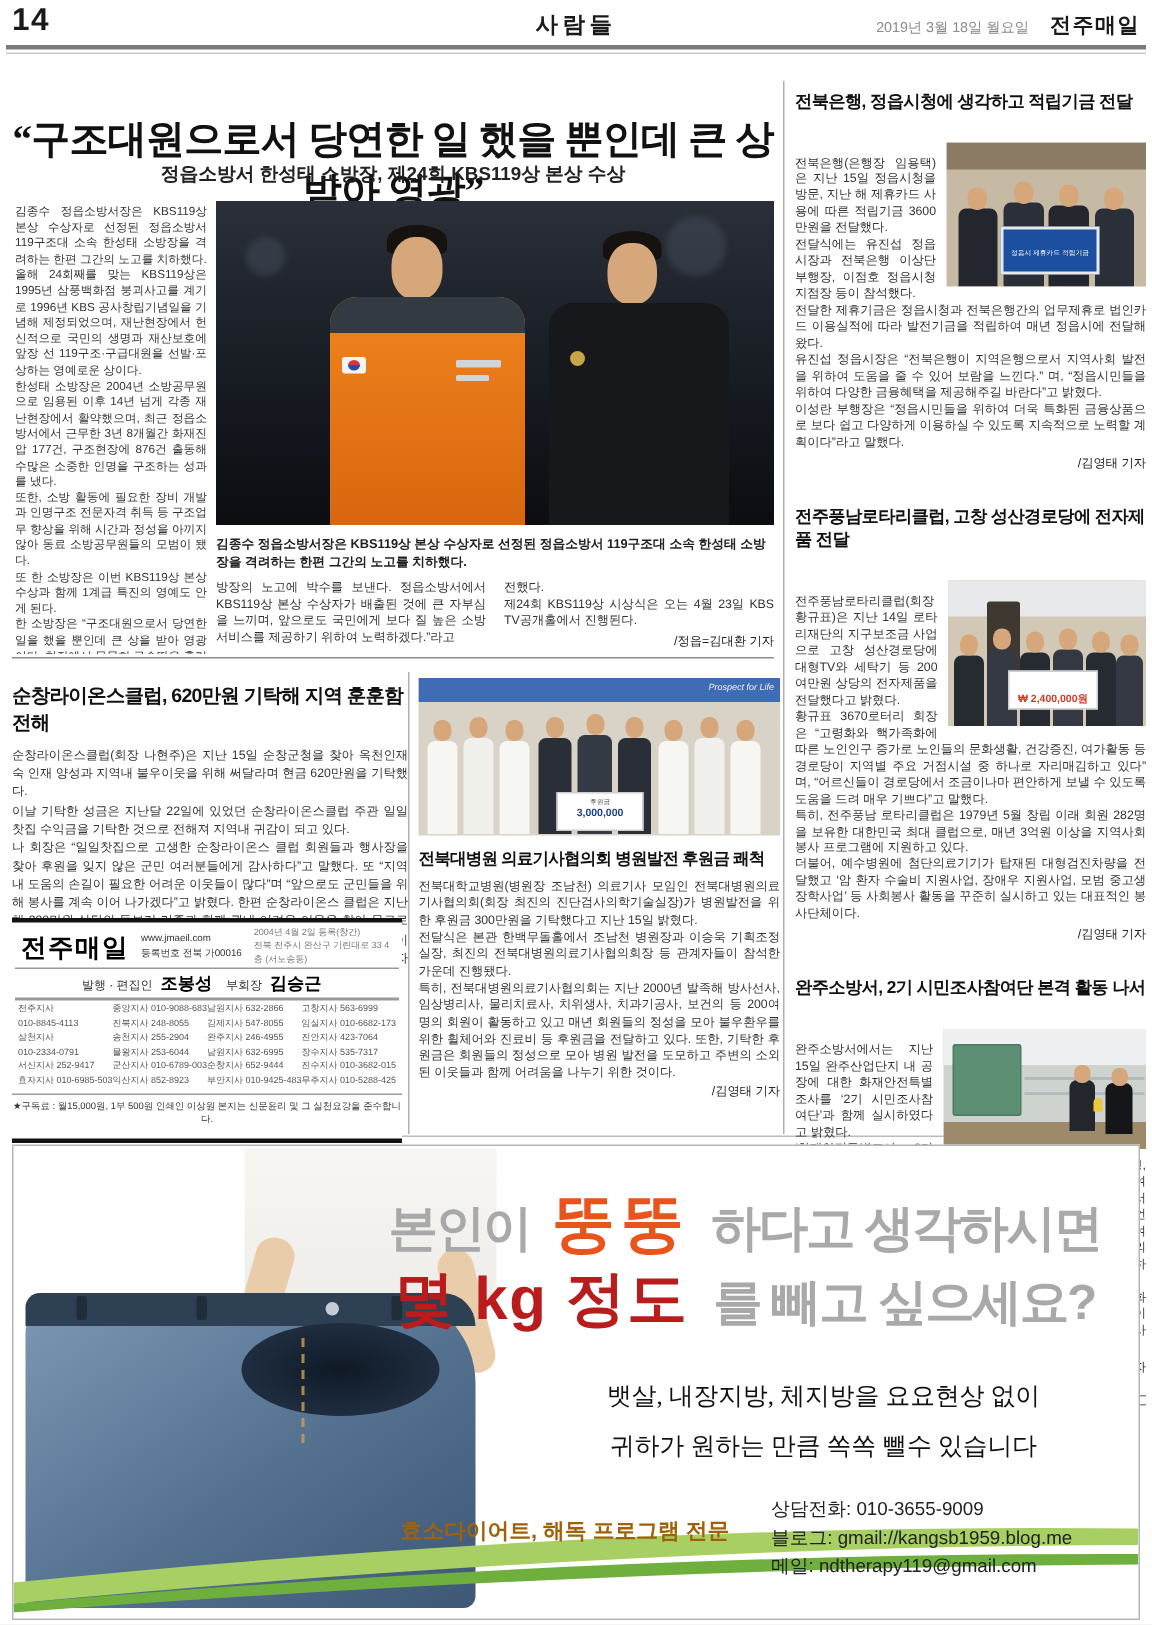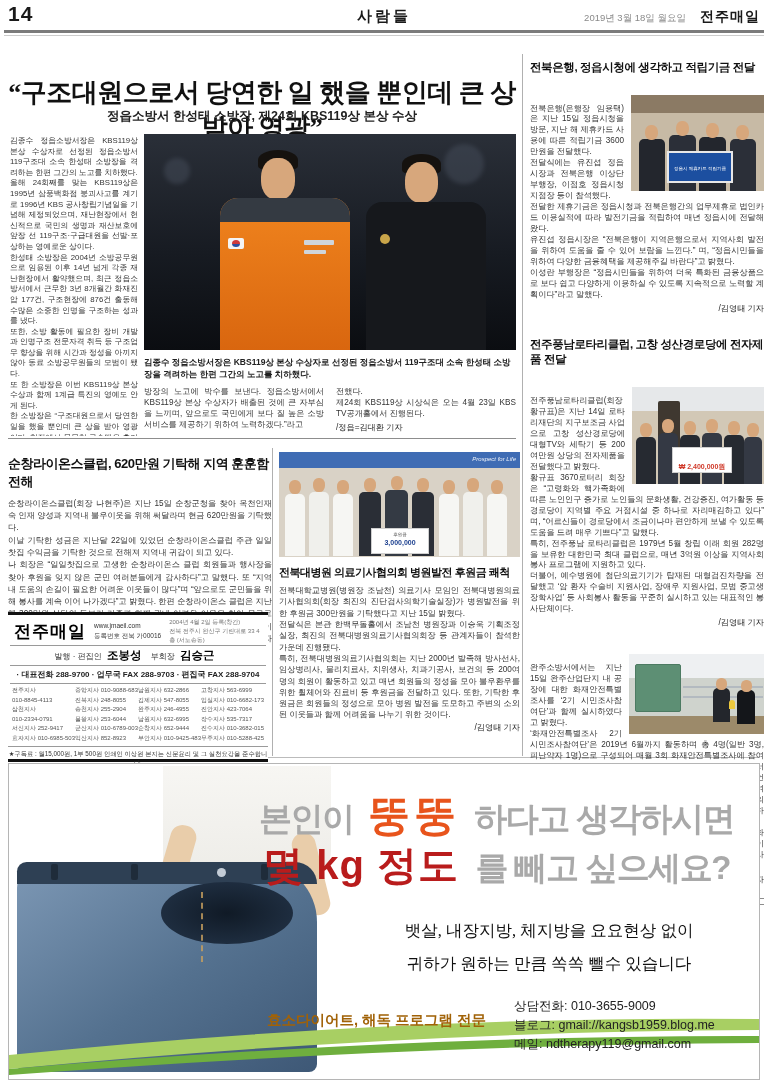--- a/index.html
+++ b/index.html
@@ -19,21 +19,21 @@
   
   .main-article{left:8px;top:50px;width:508px;height:388px;}
   .ma-headline{position:absolute;left:0;top:8px;width:100%;text-align:center;
      font-family:"Liberation Serif","DejaVu Serif",serif;font-weight:700;font-size:26px;letter-spacing:-0.5px;color:#111;}
   .ma-subhead{position:absolute;left:0;top:58px;width:100%;text-align:center;font-size:12.5px;font-weight:bold;color:#222;}
   .ma-leftcol{position:absolute;left:2px;top:86px;width:128px;height:300px;overflow:hidden;
      font-size:7.8px;line-height:1.36;color:#333;}
   .ma-caption{position:absolute;left:136px;top:306px;width:372px;font-size:8.5px;font-weight:600;line-height:1.45;color:#222;}
   .ma-bcol1{position:absolute;left:136px;top:336px;width:180px;font-size:8.2px;line-height:1.35;color:#333;}
   .ma-bcol2{position:absolute;left:328px;top:336px;width:180px;font-size:8.2px;line-height:1.35;color:#333;}
-  .ma-byline{text-align:left;margin-top:3px;font-size:8.2px;color:#222;}
+  .ma-byline{text-align:right;margin-top:3px;font-size:8.2px;color:#222;}
   .ma-bottom-rule{left:8px;top:438px;width:508px;border-top:1px solid #8d8d8d;}
 
   
   .scene{position:relative;overflow:hidden;}
   .main-photo{position:absolute;left:136px;top:84px;width:372px;height:216px;
      background:linear-gradient(180deg,#2a2f38 0%,#171b22 55%,#0b0d11 100%);}
   .bokeh{position:absolute;border-radius:50%;background:#4a5260;opacity:.45;filter:blur(2px);}
   .head{position:absolute;background:#d7a77c;border-radius:45%;}
   .hair{position:absolute;background:#15120f;border-radius:50% 50% 20% 20%;}
   .torso-orange{position:absolute;background:linear-gradient(180deg,#f0841e,#d9660f);border-radius:18px 18px 0 0;}
@@ -235,20 +235,21 @@
         </span>
         <span>전주풍남로타리클럽(회장 황규표)은 지난 14일 로타리재단의 지구보조금 사업으로 고창 성산경로당에 대형TV와 세탁기 등 200여만원 상당의 전자제품을 전달했다고 밝혔다.
 황규표 3670로터리 회장은 “고령화와 핵가족화에 따른 노인인구 증가로 노인들의 문화생활, 건강증진, 여가활동 등 경로당이 지역별 주요 거점시설 중 하나로 자리매김하고 있다” 며, “어르신들이 경로당에서 조금이나마 편안하게 보낼 수 있도록 도움을 드려 매우 기쁘다”고 말했다.
 특히, 전주풍남 로타리클럽은 1979년 5월 창립 이래 회원 282명을 보유한 대한민국 최대 클럽으로, 매년 3억원 이상을 지역사회 봉사 프로그램에 지원하고 있다.
 더불어, 예수병원에 첨단의료기기가 탑재된 대형검진차량을 전달했고 ‘암 환자 수술비 지원사업, 장애우 지원사업, 모범 중고생 장학사업’ 등 사회봉사 활동을 꾸준히 실시하고 있는 대표적인 봉사단체이다.</span>
       </div>
       <div class="rc-byline">/김영태 기자</div>
     </article>
 
     <article class="rc-article">
+      <h2 class="rc-title">완주소방서, 2기 시민조사참여단 본격 활동 나서</h2>
       <div class="rc-body prelines just">
         <span class="rc-photo scene ph-wanju">
           <span class="band" style="top:0;height:24px;background:#eef0f2;display:block;position:absolute;"></span>
           <span class="band" style="bottom:0;height:18px;background:#9c8a6a;display:block;position:absolute;"></span>
           <span class="figure" style="left:6px;top:10px;width:44px;height:46px;background:#5d8f74;border:1px solid #4c7a62;border-radius:2px;"></span>
           <span class="band" style="top:32px;height:2px;background:#b3bac0;display:block;position:absolute;left:54px;width:80px;"></span>
           <span class="band" style="top:42px;height:2px;background:#b3bac0;display:block;position:absolute;left:54px;width:80px;"></span>
           <span class="figure" style="left:84px;top:34px;width:17px;height:34px;background:#23262c;"></span>
           <span class="figure" style="left:108px;top:36px;width:18px;height:34px;background:#14161a;"></span>
           <span class="head" style="left:87px;top:24px;width:11px;height:12px;"></span>
@@ -286,21 +287,20 @@
       </span>
     </div>
     <div class="mh-line"></div>
     <div class="mh-row2">
       <span>발행 · 편집인</span>
       <span class="mh-name">조봉성</span>
       <span>부회장</span>
       <span class="mh-name">김승근</span>
     </div>
     <div class="mh-line"></div>
-    <div class="mh-row3">· 대표전화 288-9700    · 업무국 FAX 288-9703    · 편집국 FAX 288-9704</div>
     <div class="mh-line"></div>
     <div class="mh-grid">
       <div class="mh-grow">
         <span class="mh-cell">전주지사</span>
         <span class="mh-cell">중앙지사 010-9088-6834</span>
         <span class="mh-cell">남원지사 632-2866</span>
         <span class="mh-cell">고창지사 563-6999</span>
       </div>
       <div class="mh-grow">
         <span class="mh-cell">010-8845-4113</span>

